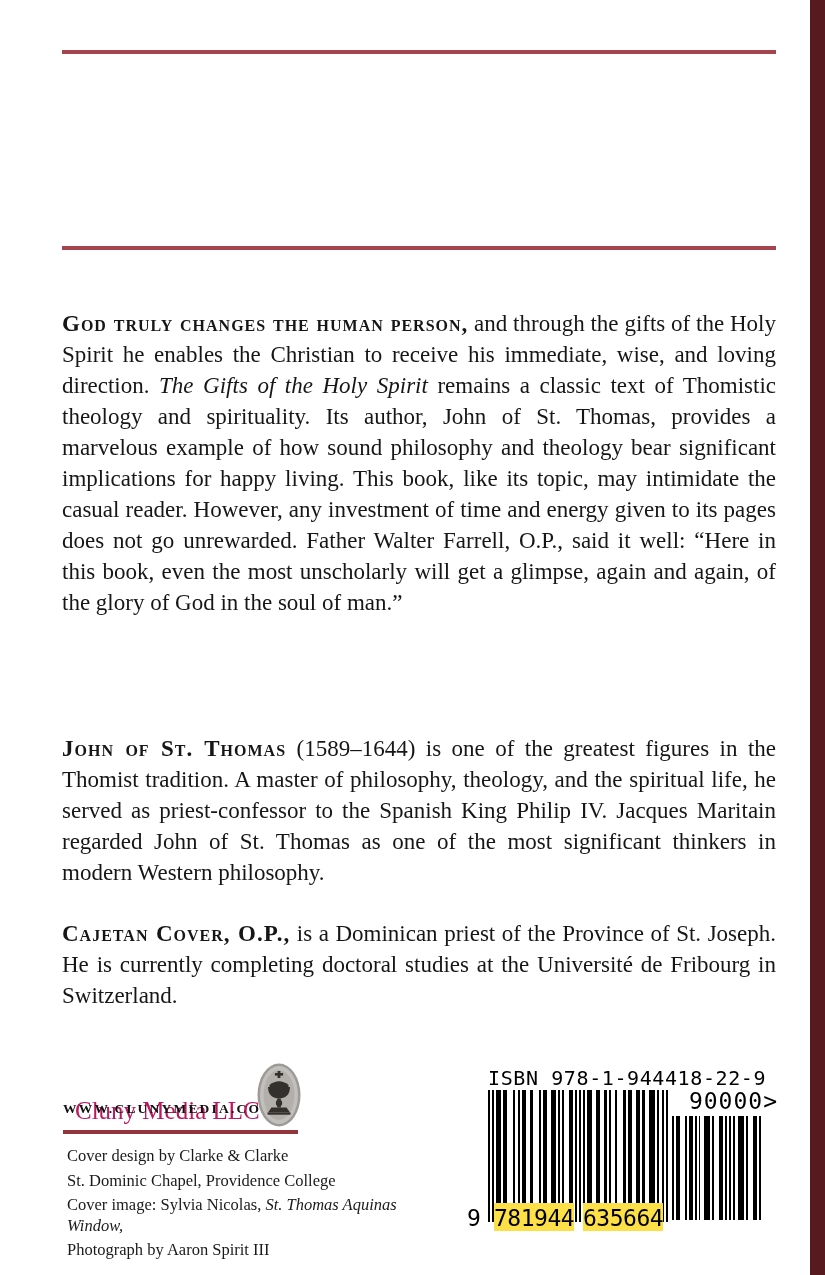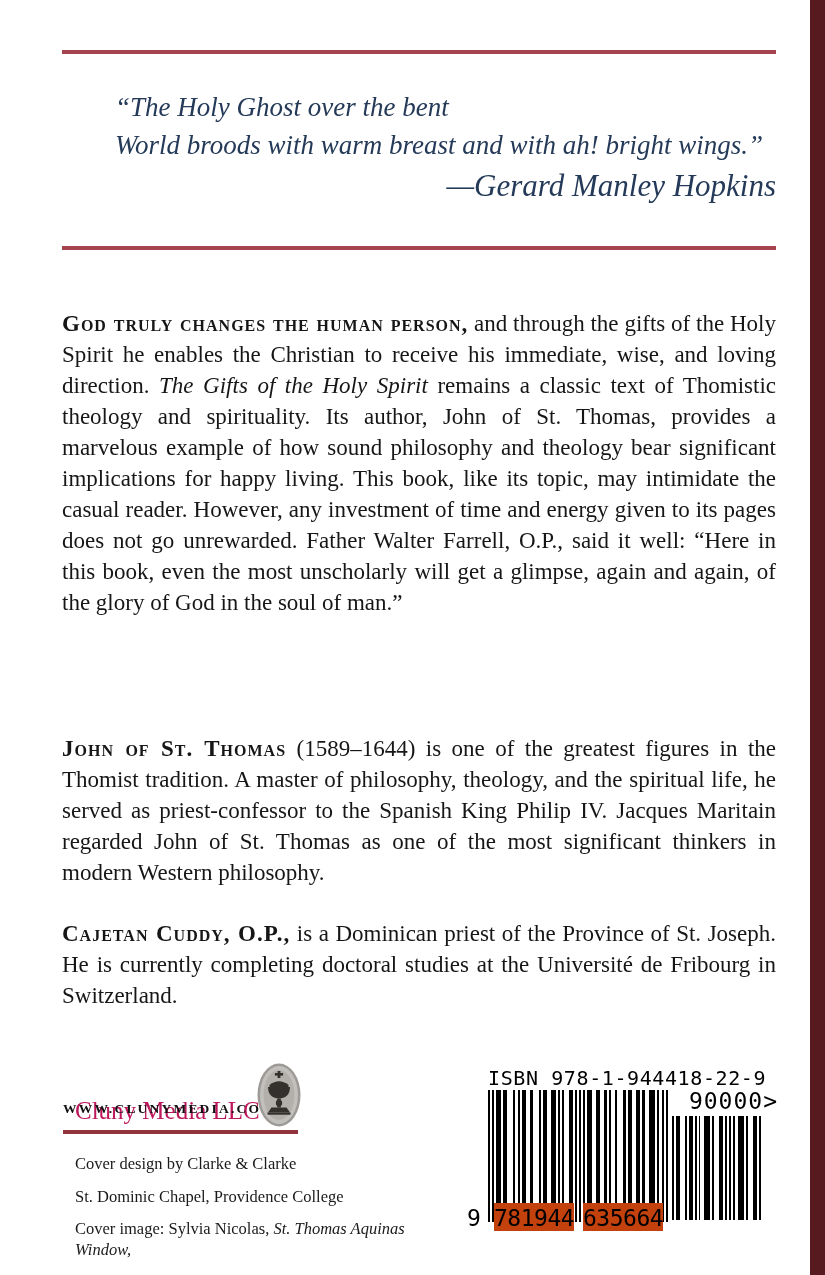--- a/index.html
+++ b/index.html
@@ -51,38 +51,38 @@
     letter-spacing:2.2px;text-transform:uppercase;color:#111;
   }
   .logo{
     position:absolute;left:256px;top:1062px;width:46px;height:66px;
   }
   .rule-publisher{left:63px;top:1130px;width:235px;height:4px;background:#93333c;}
   .credits{
     position:absolute;left:63px;top:1142px;width:360px;
     font-size:16.5px;line-height:20.5px;color:#1a1a1a;
   }
-  .credits div{margin:12px;}
+  .credits div{margin:4px;}
 
   .barcode-area{
     position:absolute;left:470px;top:1058px;width:340px;height:180px;background:#ffffff;
   }
   .isbn-label{
     position:absolute;left:18px;top:8px;
     font-family:"DejaVu Sans Mono",monospace;
     font-size:20px;letter-spacing:0.6px;color:#000;white-space:nowrap;
   }
   .bars{display:flex;align-items:stretch;}
   .bars i{display:block;height:100%;}
   .bars .bar{background:#000;}
   .main-barcode{
     position:absolute;left:18px;top:32px;width:181px;height:132px;
   }
   .bc-chip{
-    position:absolute;top:113px;height:28px;background:#c2410c;
+    position:absolute;top:113px;height:28px;background:#fde047;
     font-family:"DejaVu Sans Mono",monospace;font-size:23px;line-height:30px;
     text-align:center;color:#000;letter-spacing:-0.5px;
   }
   .chip1{left:6px;width:80px;}
   .chip2{left:95px;width:80px;}
   .bc-lead-digit{
     position:absolute;left:-21px;top:115px;
     font-family:"DejaVu Sans Mono",monospace;font-size:23px;color:#000;
   }
   .supp-barcode{
@@ -96,33 +96,28 @@
 </style>
 </head>
 <body>
 
 <div class="page">
 
   <div class="spine-stripe"></div>
 
   <hr class="rule rule-top">
 
-  <div class="quote-block">
-    <p class="quote-line">“The Holy Ghost over the bent</p>
-    <p class="quote-line">World broods with warm breast and with ah! bright wings.”</p>
-    <p class="quote-attribution">—Gerard Manley Hopkins</p>
-  </div>
 
   <hr class="rule rule-mid">
 
   <p class="paragraph synopsis"><span class="lead">God truly changes the human person,</span><span> and through the gifts of the Holy Spirit he enables the Christian to receive his immediate, wise, and loving direction. </span><span class="italic">The Gifts of the Holy Spirit</span><span> remains a classic text of Thomistic theology and spirituality. Its author, John of St. Thomas, provides a marvelous example of how sound philosophy and theology bear significant implications for happy living. This book, like its topic, may intimidate the casual reader. However, any investment of time and energy given to its pages does not go unrewarded. Father Walter Farrell, O.P., said it well: “Here in this book, even the most unscholarly will get a glimpse, again and again, of the glory of God in the soul of man.”</span></p>
 
   <p class="paragraph author-bio"><span class="lead">John of St. Thomas</span><span> (1589–1644) is one of the greatest figures in the Thomist tradition. A master of philosophy, theology, and the spiritual life, he served as priest-confessor to the Spanish King Philip IV. Jacques Maritain regarded John of St. Thomas as one of the most significant thinkers in modern Western philosophy.</span></p>
 
-  <p class="paragraph editor-bio"><span class="lead">Cajetan Cuddy, O.P.,</span><span> is a Dominican priest of the Province of St. Joseph. He is currently completing doctoral studies at the Université de Fribourg in Switzerland.</span></p>
+  <p class="paragraph editor-bio"><span class="lead">Cajetan Cover, O.P.,</span><span> is a Dominican priest of the Province of St. Joseph. He is currently completing doctoral studies at the Université de Fribourg in Switzerland.</span></p>
 
   <div class="pub-name">Cluny Media LLC</div>
   <div class="pub-site">www.clunymedia.com</div>
 
   <svg class="logo" viewBox="0 0 46 66" xmlns="http://www.w3.org/2000/svg">
     <ellipse cx="23" cy="33" rx="21.5" ry="31.5" fill="#9d9a97"></ellipse>
     <ellipse cx="23" cy="33" rx="19" ry="29" fill="#c2c0bc"></ellipse>
     <ellipse cx="23" cy="33" rx="15.5" ry="25" fill="#b3b0ac"></ellipse>
     <g fill="#33302d">
       <rect x="21.6" y="9" width="2.8" height="7"></rect>

